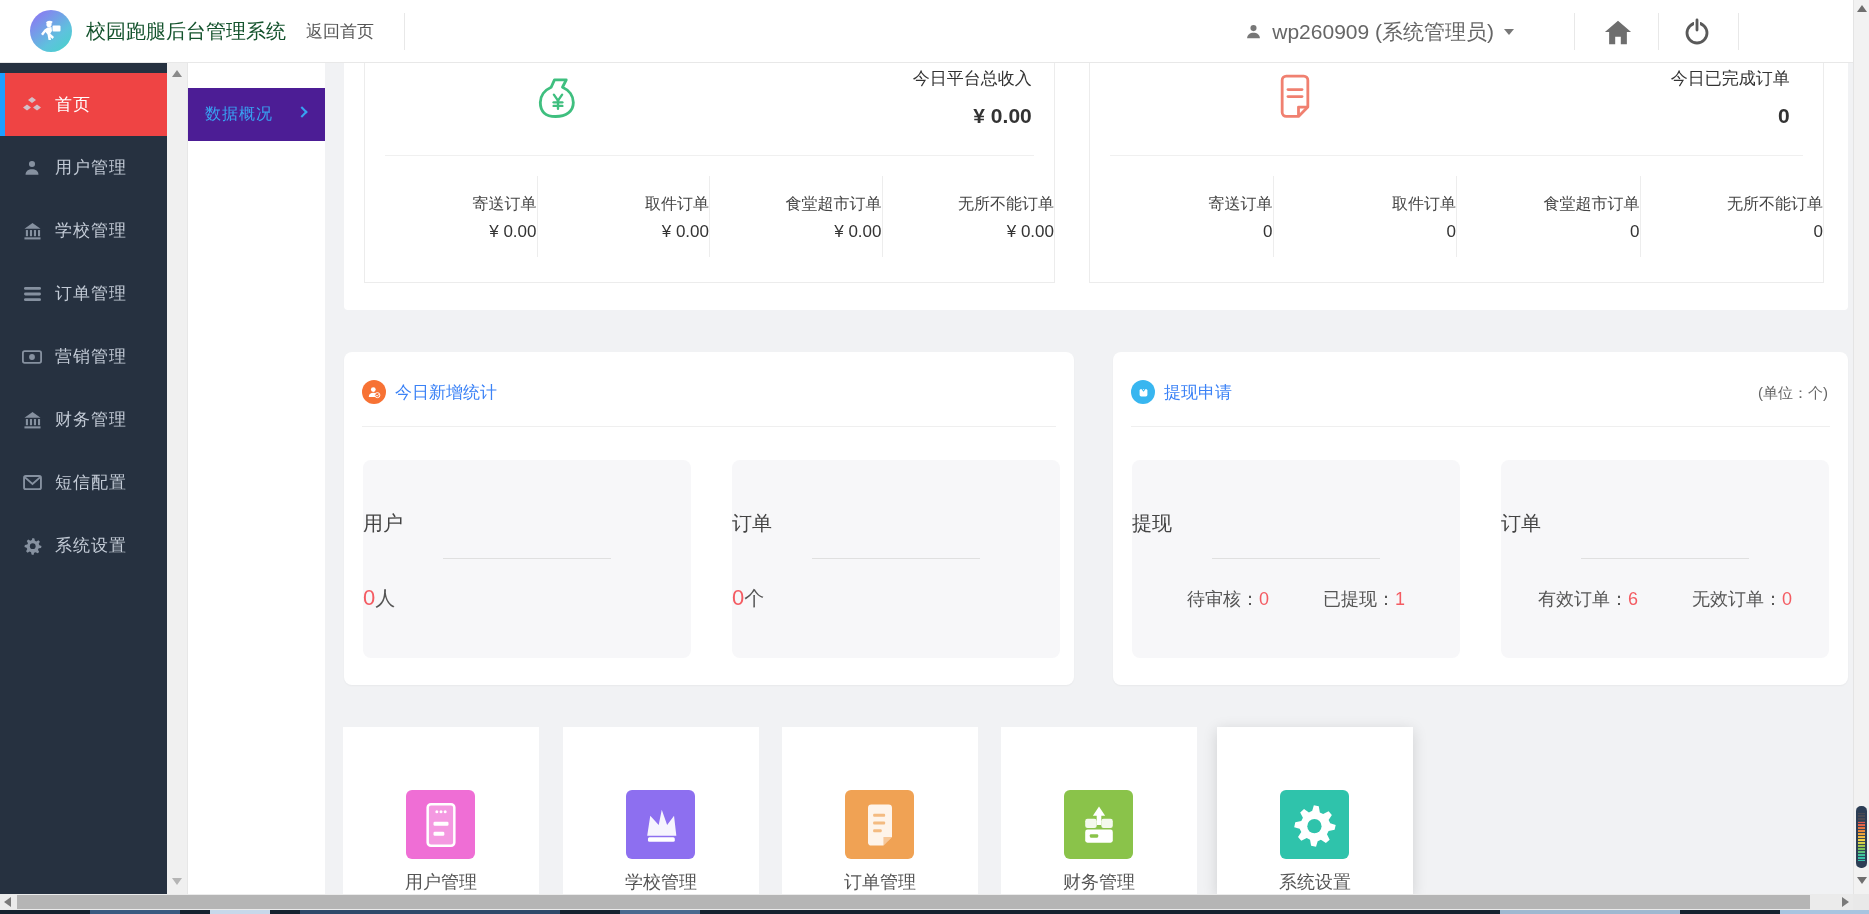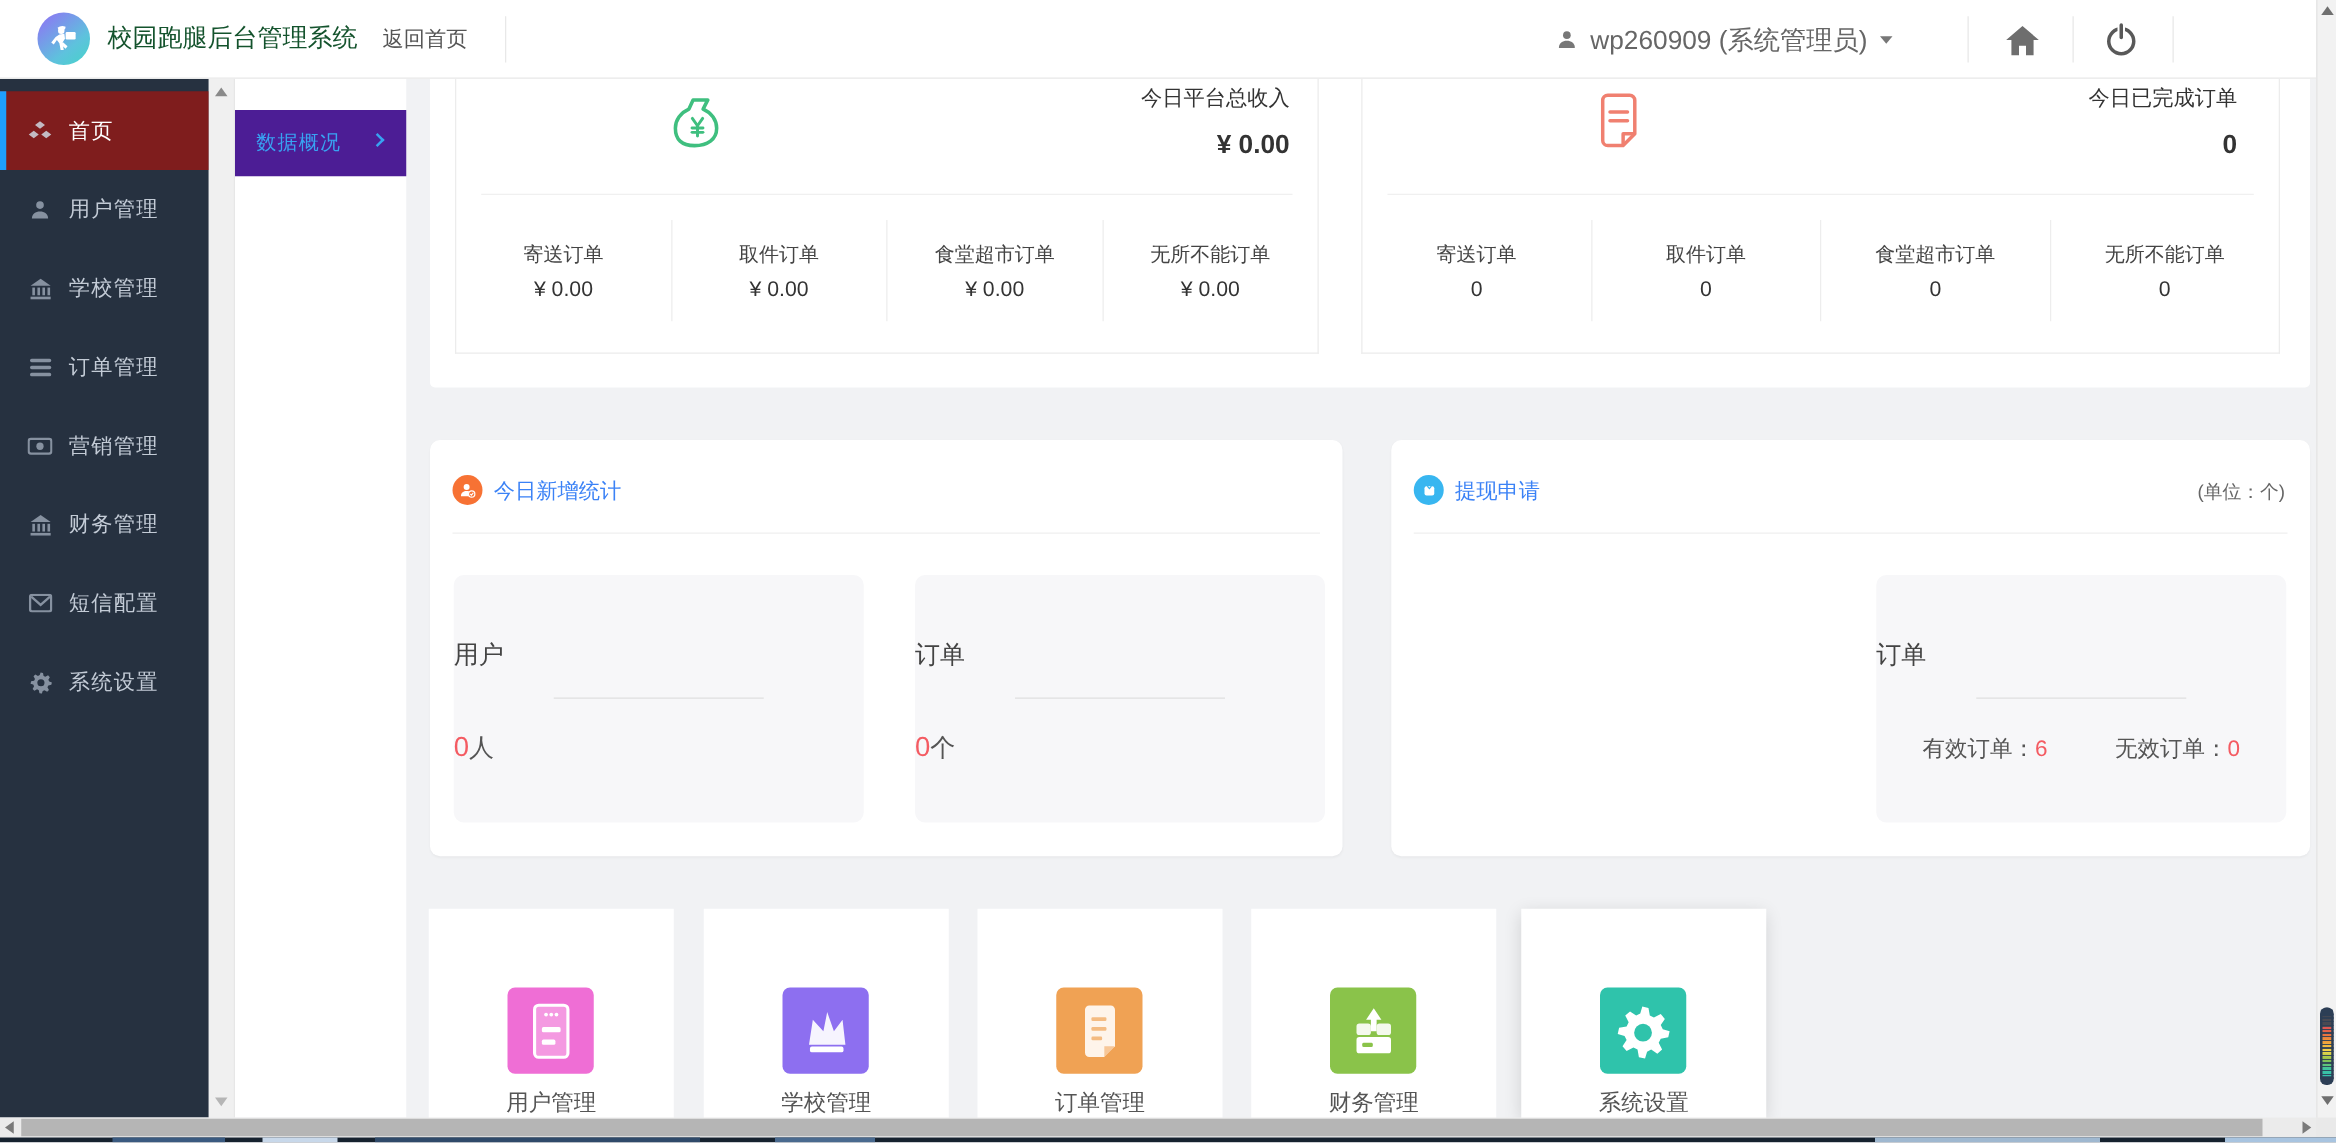--- a/index.html
+++ b/index.html
@@ -18,21 +18,21 @@
   .tb-user { position:absolute; right:339px; top:0; height:63px; display:flex; align-items:center; gap:10px; cursor:pointer; }
   .tb-user .name { font-size:21px; color:#666; }
   .caret { width:0; height:0; border-left:5px solid transparent; border-right:5px solid transparent; border-top:6px solid #777; }
   .tb-iconbtn { position:absolute; top:0; height:63px; width:60px; display:flex; align-items:center; justify-content:center; cursor:pointer; }
 
   
   .sidebar { position:absolute; left:0; top:63px; width:167px; height:831px; background:#263140; }
   .side-item { position:absolute; left:0; width:167px; height:63px; display:flex; align-items:center; cursor:pointer; color:#c3cbd6; }
   .side-item .ic { position:absolute; left:21px; width:22px; height:22px; display:flex; align-items:center; justify-content:center; }
   .side-item .lbl { position:absolute; left:55px; font-size:17px; letter-spacing:1px; }
-  .side-item.active { background:#7f1d1d; color:#ffffff; }
+  .side-item.active { background:#ef4444; color:#ffffff; }
   .side-item.active::before { content:""; position:absolute; left:0; top:0; width:5px; height:63px; background:#1e9fff; }
   .side-item svg { opacity:.85; }
 
   
   .midstrip { position:absolute; left:167px; top:63px; width:21px; height:831px; background:#f0f0f0; border-right:1px solid #e7e7e7; }
   .tri-up   { position:absolute; left:5px; top:7px;  width:0; height:0; border-left:5px solid transparent; border-right:5px solid transparent; border-bottom:7px solid #8a8a8a; }
   .tri-down { position:absolute; left:5px; bottom:9px; width:0; height:0; border-left:5px solid transparent; border-right:5px solid transparent; border-top:7px solid #b5b5b5; }
 
   
   .subpanel { position:absolute; left:188px; top:63px; width:137px; height:831px; background:#ffffff; }
@@ -42,21 +42,21 @@
 
   
   .toppanel { position:absolute; left:344px; top:63px; width:1504px; height:247px; background:#ffffff; border-radius:0 0 4px 4px; }
   .topcard { position:absolute; top:0; height:220px; background:#fff; border:1px solid #ececec; border-top:none; }
   .topcard .icon-wrap { position:absolute; left:28%; top:9px; transform:translateX(-50%); }
   .topcard .txt { position:absolute; left:75%; top:4px; transform:translateX(-50%); text-align:right; width:300px; }
   .topcard .txt .title { font-size:17px; color:#333; }
   .topcard .txt .value { margin-top:14px; font-size:21px; font-weight:600; color:#333; }
   .topcard .hdiv { position:absolute; left:20px; right:20px; top:92px; height:1px; background:#f0f0f0; }
   .topcard .stats { position:absolute; left:0; right:0; top:113px; height:81px; display:flex; }
-  .topcard .stats .col { flex:1; text-align:center; }
+  .topcard .stats .col { flex:1; text-align:right; }
   .topcard .stats .col + .col { border-left:1px solid #ededed; }
   .topcard .stats .sl { margin-top:18px; font-size:16px; color:#444; }
   .topcard .stats .sv { margin-top:7px; font-size:17px; color:#333; }
 
   
   .midcard { position:absolute; top:352px; height:333px; background:#ffffff; border-radius:8px; box-shadow:0 1px 2px rgba(0,0,0,.04); }
   .midcard .head { position:absolute; left:18px; top:28px; display:flex; align-items:center; gap:9px; }
   .midcard .head .htitle { font-size:17px; color:#3b82f6; }
   .midcard .unitnote { position:absolute; right:20px; top:32px; font-size:15px; color:#666; }
   .midcard .hdiv { position:absolute; left:18px; right:18px; top:74px; height:1px; background:#efefef; }
@@ -349,20 +349,28 @@
         <svg width="13" height="13" viewBox="0 0 20 20">
             <rect x="4" y="4.5" width="12" height="11.5" rx="2.5" fill="#fff"></rect>
             <path d="M7.5 4.5 L10 7.5 L12.5 4.5" fill="none" stroke="#38b6f0" stroke-width="1.6"></path>
           </svg>
       </span>
       <span class="htitle">提现申请</span>
     </div>
     <div class="unitnote">(单位：个)</div>
     <div class="hdiv"></div>
 
+    <div class="graybox" style="left:19px">
+      <div class="btitle">提现</div>
+      <div class="bline"></div>
+      <div class="bstats">
+        <span><span>待审核：</span><span class="num">0</span></span>
+        <span><span>已提现：</span><span class="num">1</span></span>
+      </div>
+    </div>
     <div class="graybox" style="left:388px">
       <div class="btitle">订单</div>
       <div class="bline"></div>
       <div class="bstats">
         <span><span>有效订单：</span><span class="num">6</span></span>
         <span><span>无效订单：</span><span class="num">0</span></span>
       </div>
     </div>
   </div>
 

